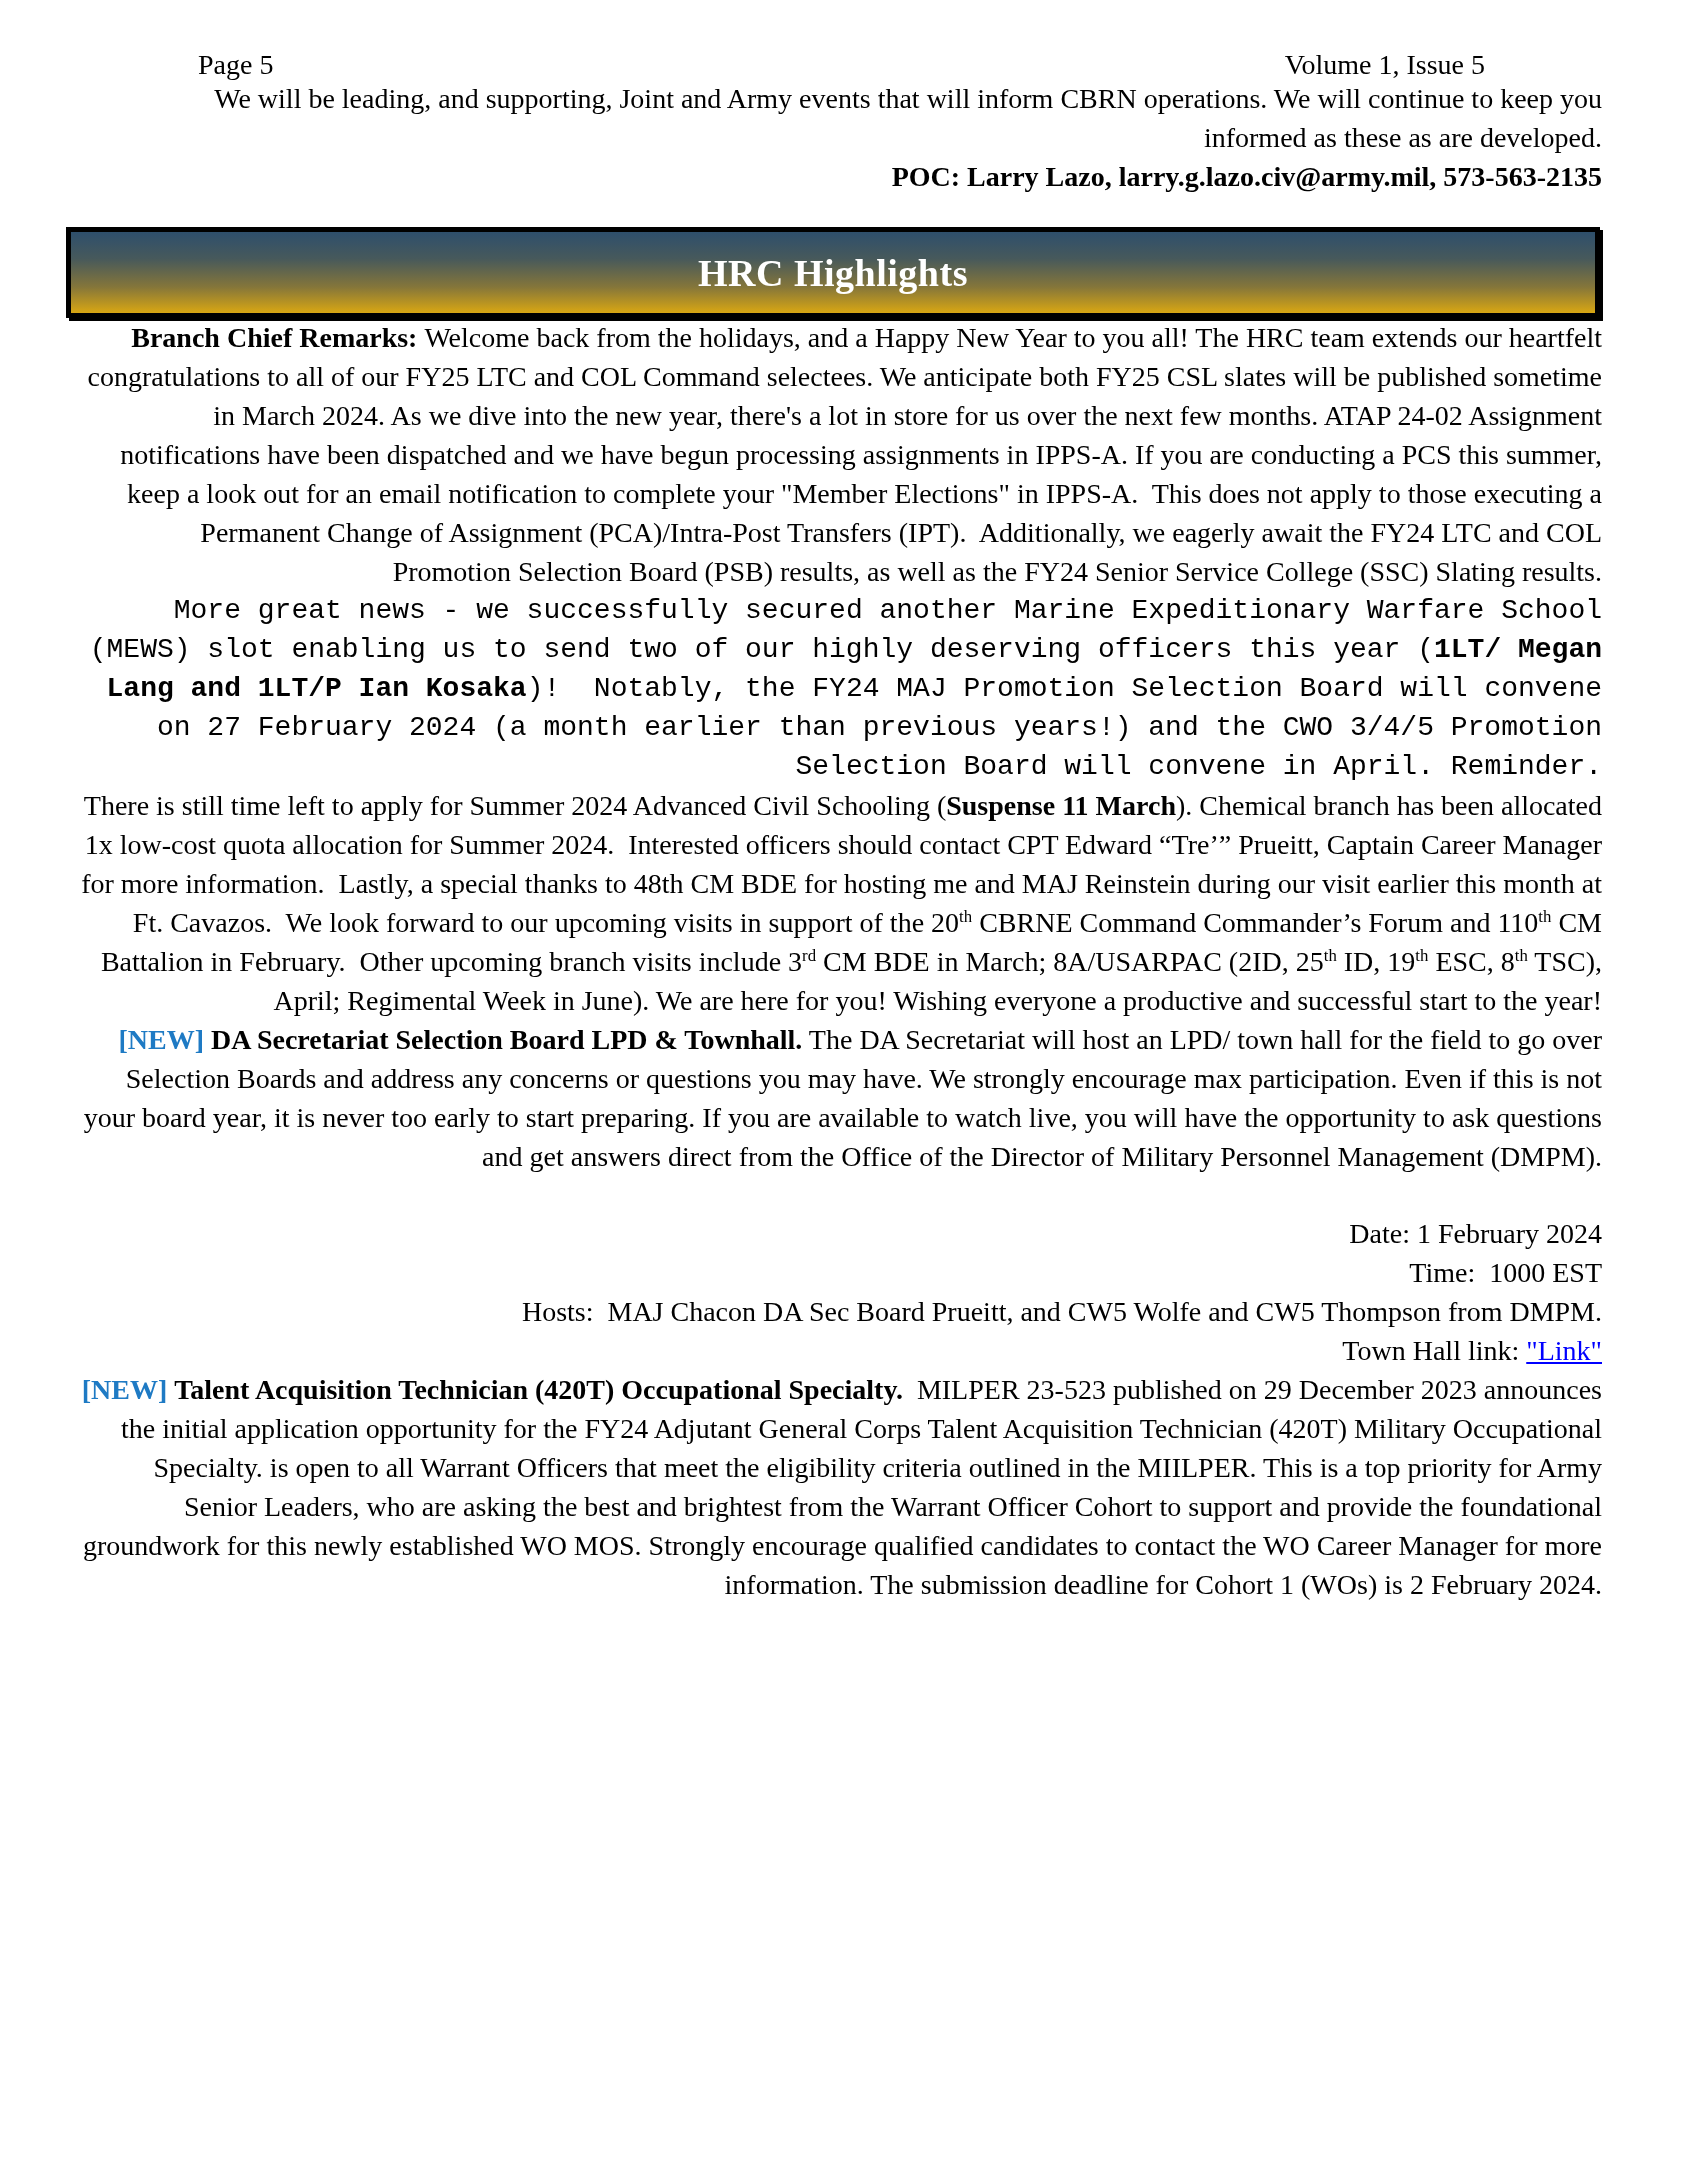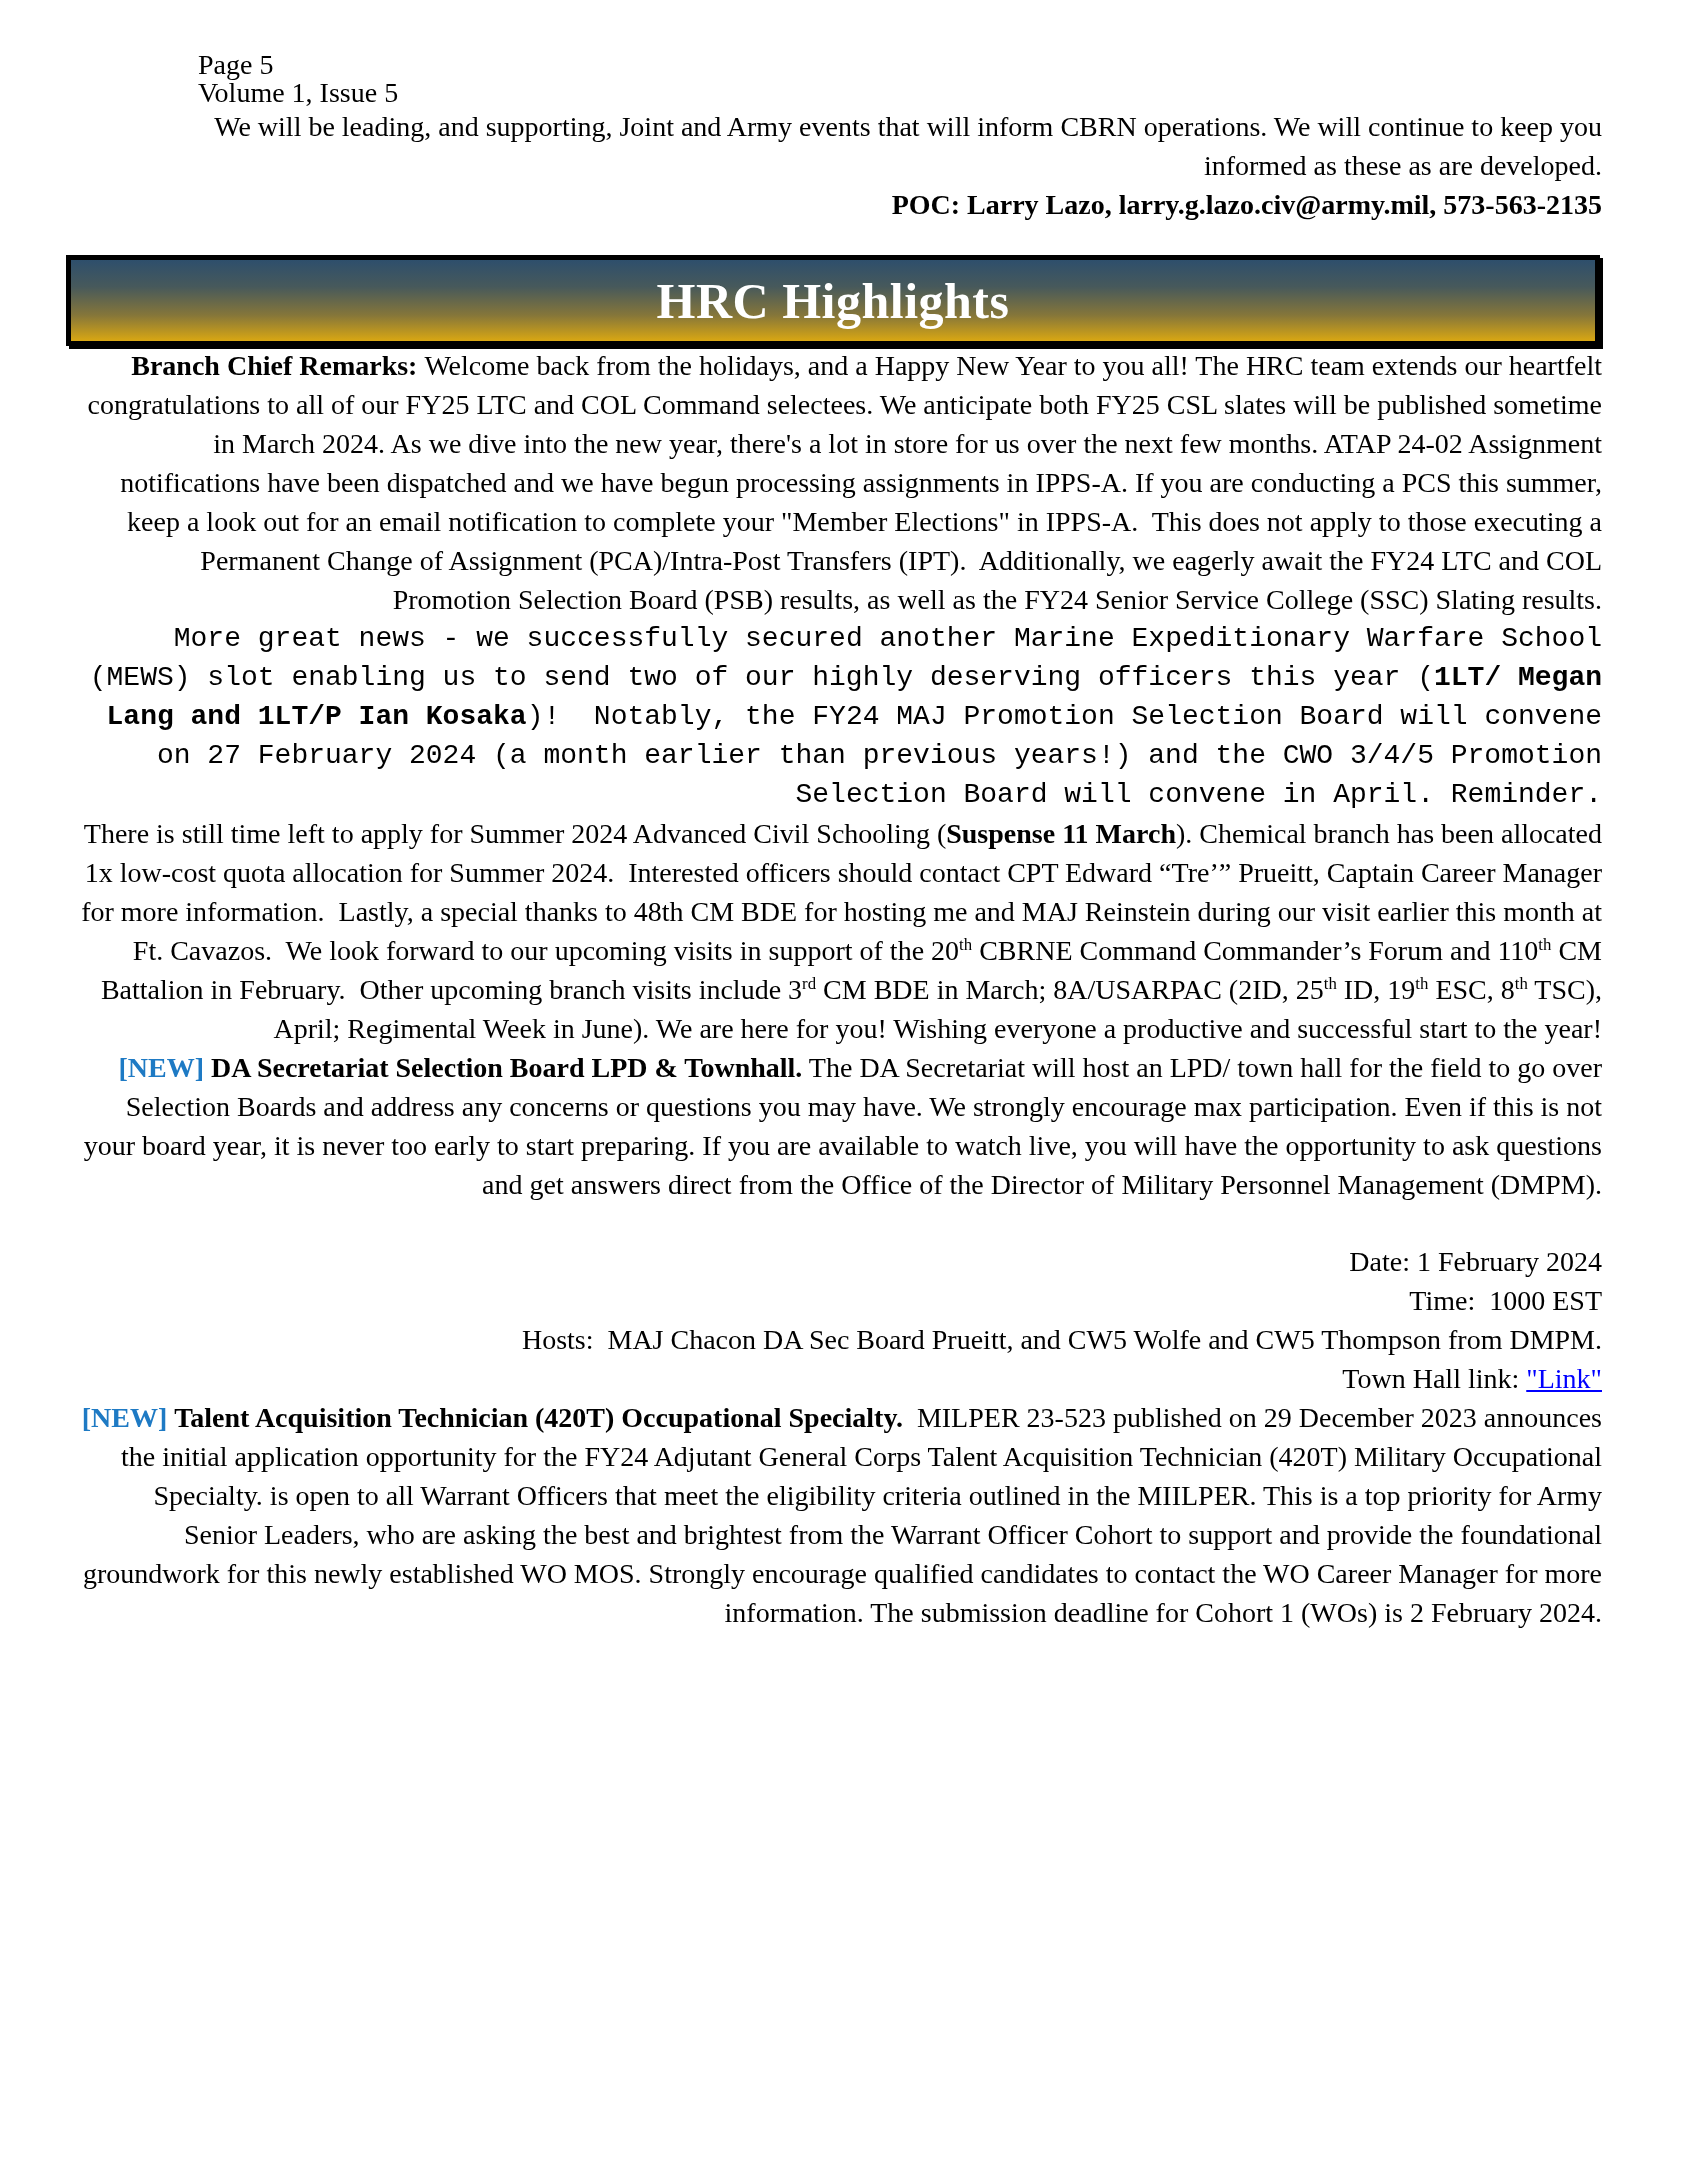--- a/index.html
+++ b/index.html
@@ -15,21 +15,20 @@
     box-sizing: border-box;
     padding: 51px 81px 0 81px;
     overflow: hidden;
   }
   .header {
     display: flex;
     justify-content: space-between;
     padding: 0 117px;
     line-height: 28px;
     font-size: 28px;
-    flex-direction: column;
   }
   p.body {
     margin: 0;
     line-height: 39px;
     white-space: pre-wrap;
     text-align: right;
   }
   .intro  { margin-top: 89px; text-indent: 89px; }
   .poc    { margin-top: 45px; text-indent: 89px; font-weight: bold; }
   .banner {
@@ -41,21 +40,21 @@
     border: 5px solid #000000;
     box-shadow: 3px 3px 0 0 #000000;
     display: flex;
     align-items: center;
     justify-content: center;
     
   }
   .banner-title {
     color: #ffffff;
     font-weight: bold;
-    font-size: 50px;
+    font-size: 38px;
     letter-spacing: 0.5px;
   }
   .para-a { margin-top: 48px; }
   .para-b { margin-top: 38px; font-family: Liberation Mono, monospace; }
   .para-c { margin-top: 38px; }
   .para-d { margin-top: 30px; }
   .info   { margin-top: 38px; }
   .para-e { margin-top: 38px; }
   sup { font-size: 0.6em; line-height: 0; vertical-align: super; }
   a.doc-link { text-decoration: underline; cursor: pointer; }

